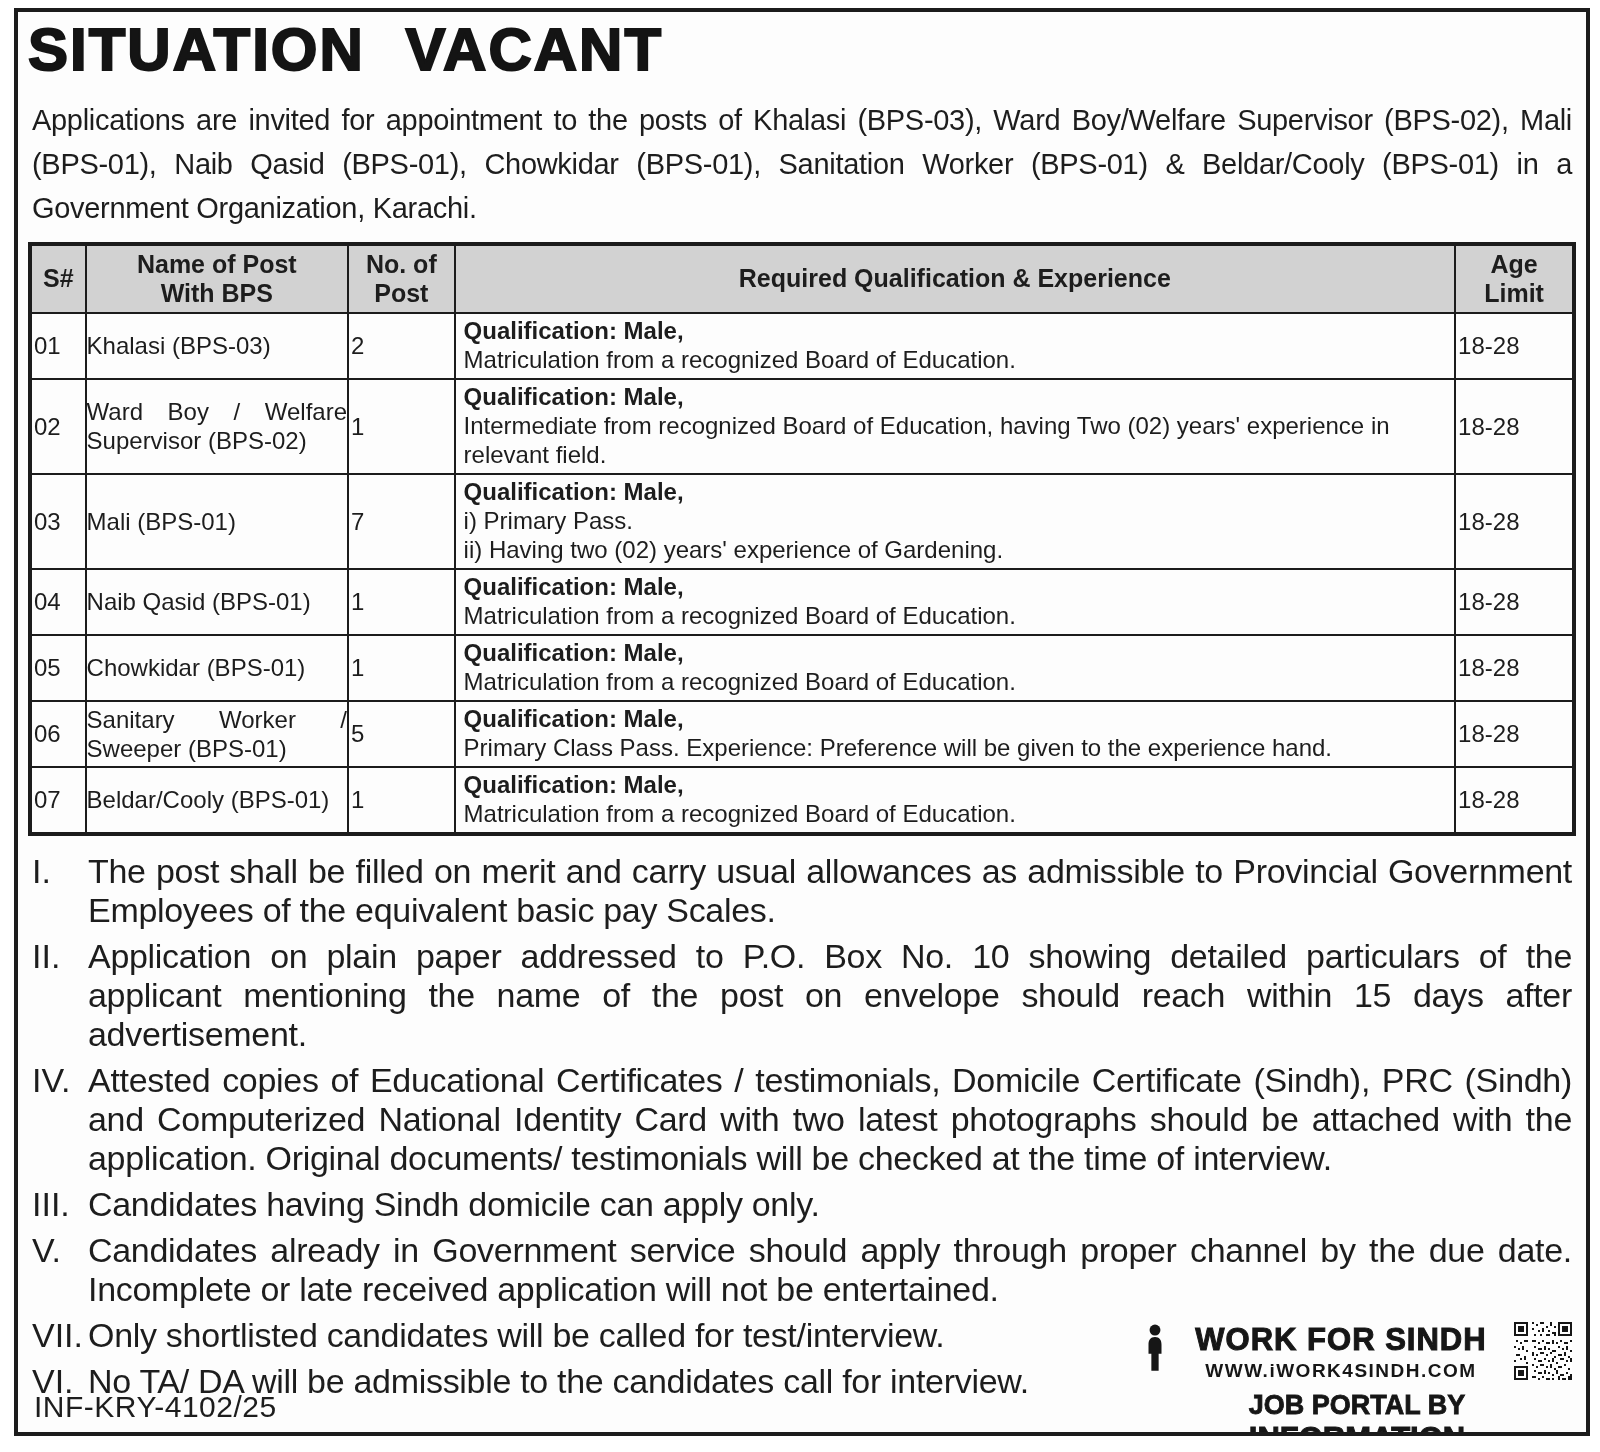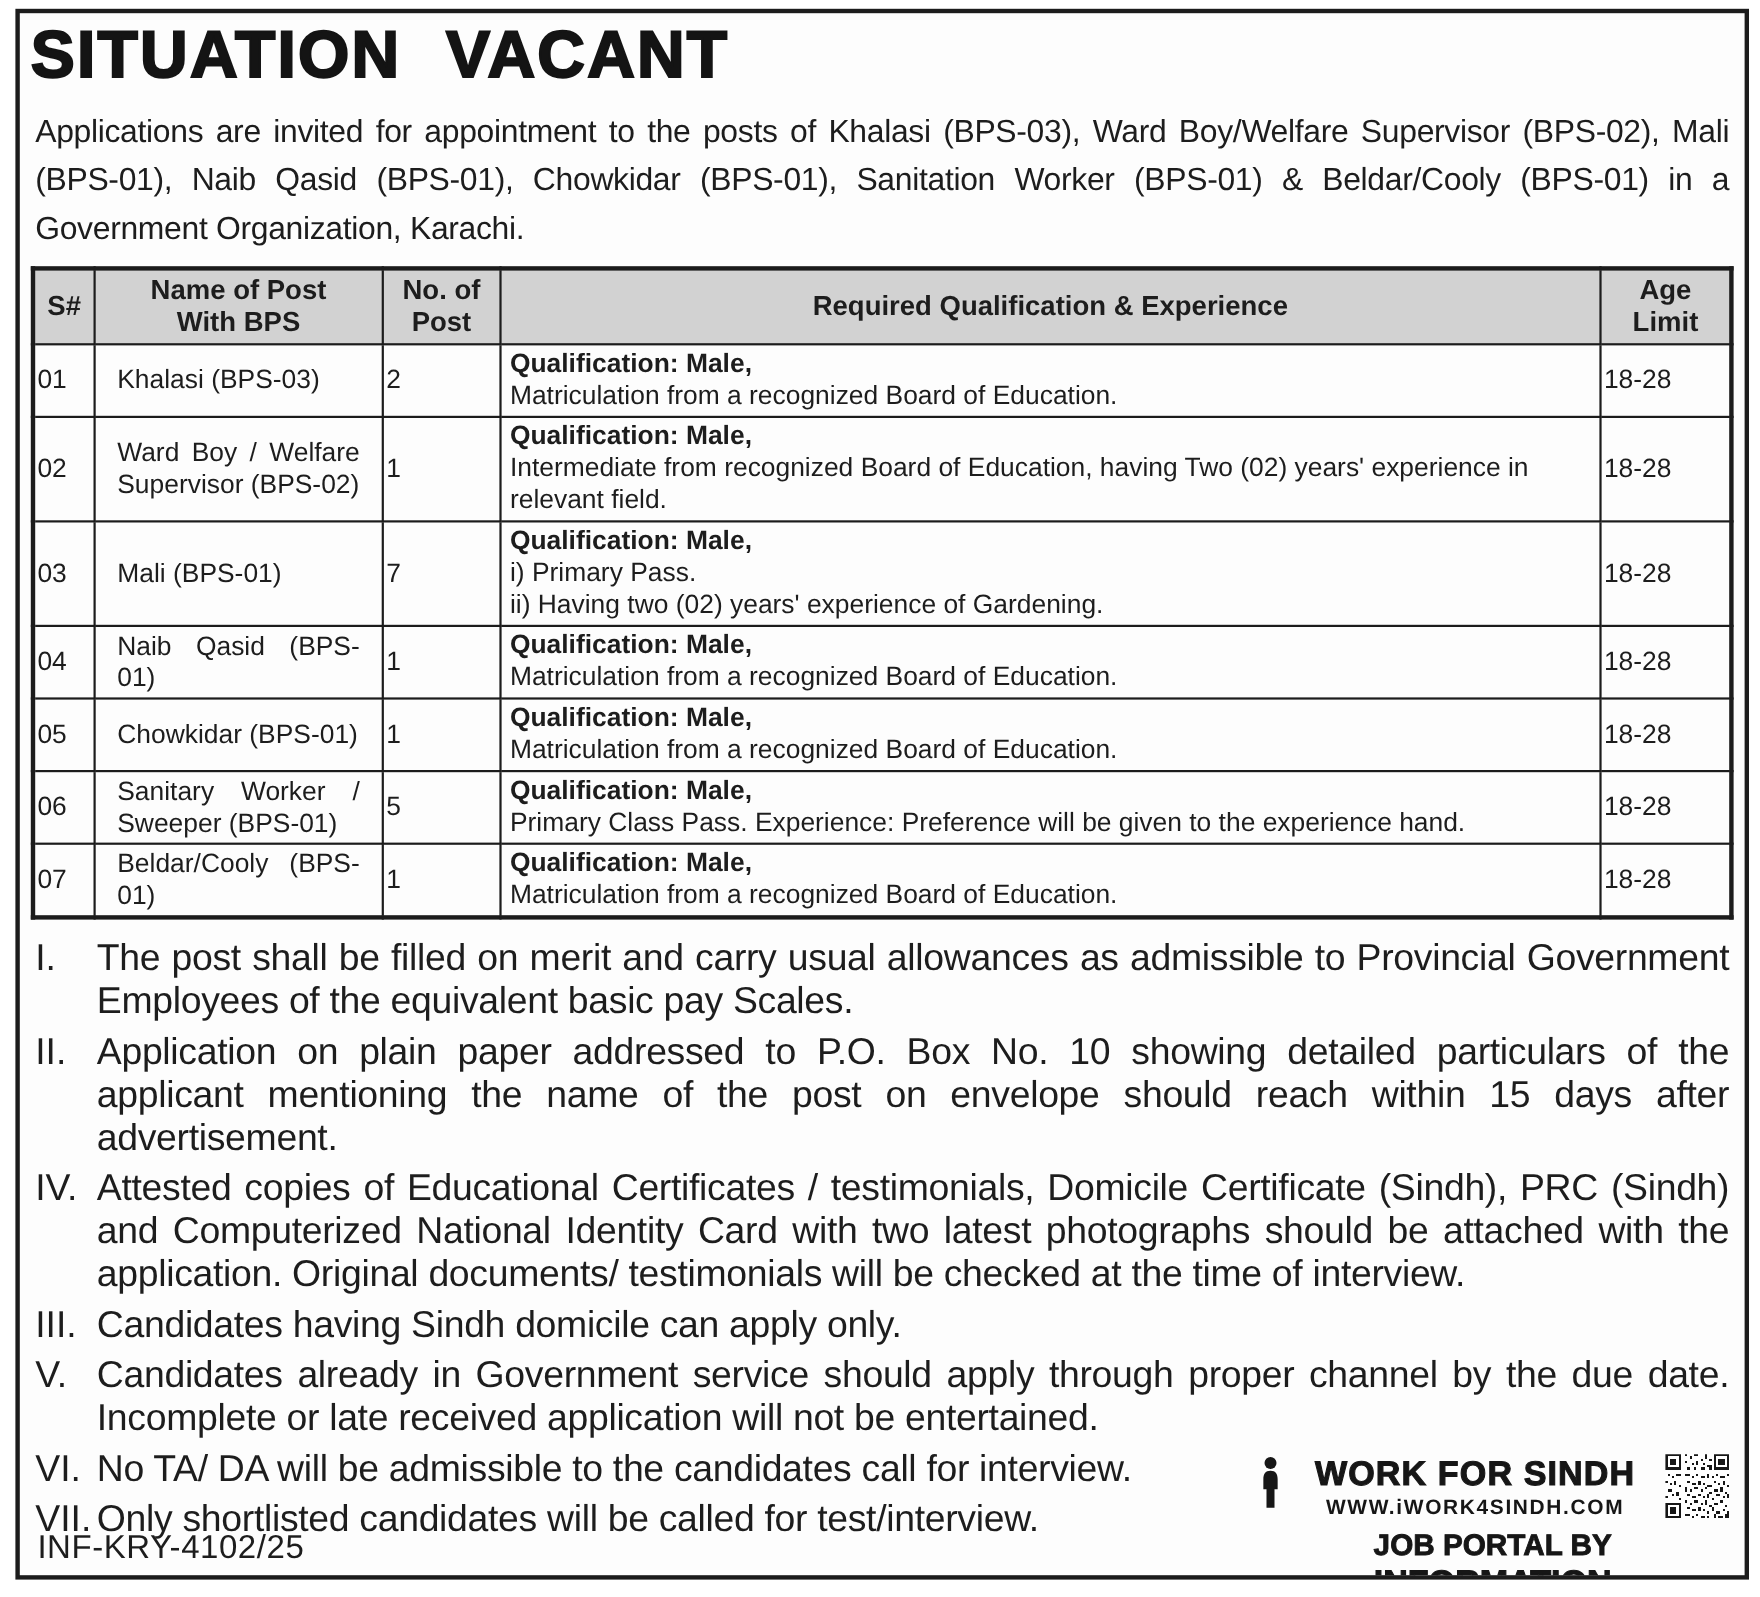--- a/index.html
+++ b/index.html
@@ -8,21 +8,21 @@
          border:4px solid #1c1c1c;background:#fdfdfd;padding:0 10px;overflow:hidden;}
   .ad-title{margin-top:4px;text-align:left;font-size:60px;font-weight:bold;color:#141414;
             letter-spacing:2px;word-spacing:22px;-webkit-text-stroke:2px #141414;line-height:68px;}
   .intro{margin:14px 4px 0;font-size:29px;line-height:44px;text-align:justify;letter-spacing:-0.3px;}
   table.posts{margin:12px 0 0;width:100%;border-collapse:collapse;border:4px solid #1c1c1c;}
   table.posts th,table.posts td{border:2px solid #1c1c1c;}
   table.posts th{background:#d2d2d2;font-size:25px;font-weight:bold;text-align:center;
                  padding:4px 2px;line-height:1.15;white-space:pre-line;}
   table.posts td{font-size:24px;line-height:29px;vertical-align:middle;}
   td.c-sno,td.c-count,td.c-age{text-align:left;padding:2px;}
-  td.c-name{padding:2px 20px;text-align:justify;}
+  td.c-name{padding:2px 0;text-align:justify;}
   td.c-qual{padding:2px 8px 4px;}
   .qual-heading{font-weight:bold;}
   .notes{margin:16px 4px 0;font-size:34px;line-height:39px;}
   .note{display:flex;margin:0 0 7px;}
   .note-num{flex:0 0 auto;min-width:56px;}
   .note-text{flex:1;text-align:justify;letter-spacing:-0.3px;}
   .footer-row{display:flex;margin:0 4px;}
   .footer-left{flex:1;font-size:34px;line-height:39px;}
   .logo{flex:0 0 430px;padding-top:6px;text-align:center;color:#161616;}
   .logo-top{display:flex;justify-content:space-between;align-items:flex-start;gap:8px;}
@@ -158,26 +158,26 @@
     </div>
     <div class="note">
       <div class="note-num">V.</div>
       <div class="note-text">Candidates already in Government service should apply through proper channel by the due date. Incomplete or late received application will not be entertained.</div>
     </div>
   </div>
 
   <div class="footer-row">
     <div class="footer-left">
       <div class="note">
+        <div class="note-num">VII.</div>
+        <div class="note-text">Only shortlisted candidates will be called for test/interview.</div>
+      </div>
+      <div class="note">
         <div class="note-num">VI.</div>
         <div class="note-text">No TA/ DA will be admissible to the candidates call for interview.</div>
-      </div>
-      <div class="note">
-        <div class="note-num">VII.</div>
-        <div class="note-text">Only shortlisted candidates will be called for test/interview.</div>
       </div>
     </div>
 
     <div class="logo">
       <div class="logo-top">
         <svg class="person-icon" viewBox="0 0 20 36" xmlns="http://www.w3.org/2000/svg">
           <circle cx="10" cy="4.2" r="4.2" fill="#161616"></circle>
           <path d="M10 9.5c-3.6 0-5 2.4-5 6v7h2.2v13h5.6v-13H15v-7c0-3.6-1.4-6-5-6z" fill="#161616"></path>
         </svg>
         <div class="logo-main">

